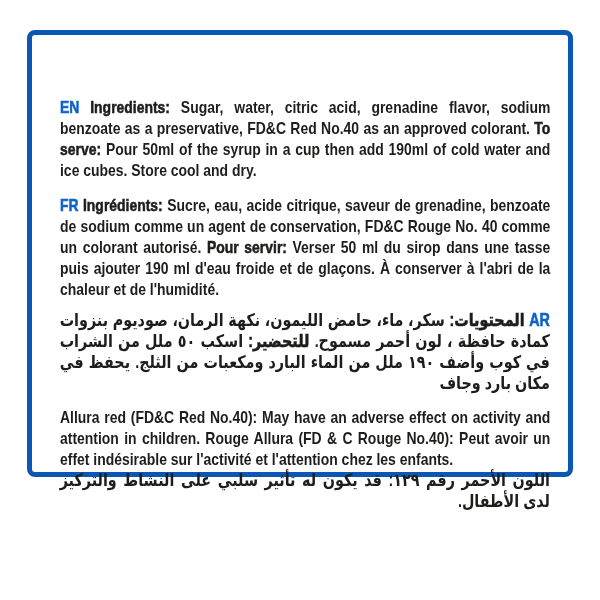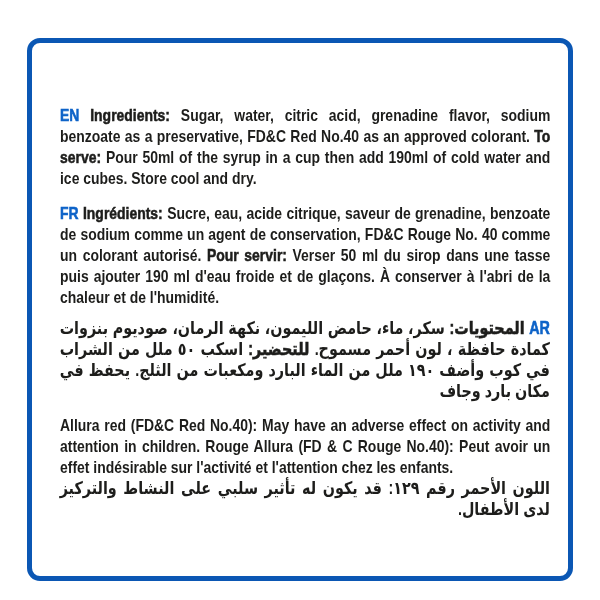--- a/index.html
+++ b/index.html
@@ -8,22 +8,22 @@
     --text-black:#1d1d1b;
     --page-bg:#ffffff;
   }
   html,body{margin:0;padding:0;}
   body{
     width:600px;height:600px;position:relative;overflow:hidden;
     background:var(--page-bg);
     font-family:"Liberation Sans","DejaVu Sans",sans-serif;
   }
   .panel{
-    position:absolute;left:27px;top:38px;width:546px;height:543px;
-    box-sizing:border-box;border:5px solid var(--border-blue);border-radius:13px;
+    position:absolute;left:27px;top:30px;width:546px;height:447px;
+    box-sizing:border-box;border:5px solid var(--border-blue);border-radius:8px;
     background:#fff;
   }
   .content{
     position:absolute;left:28px;top:62px;width:490px;
   }
   .para{
     margin:0;color:var(--text-black);
     font-size:17px;line-height:21px;font-weight:bold;
     text-align:justify;
     width:598px;

